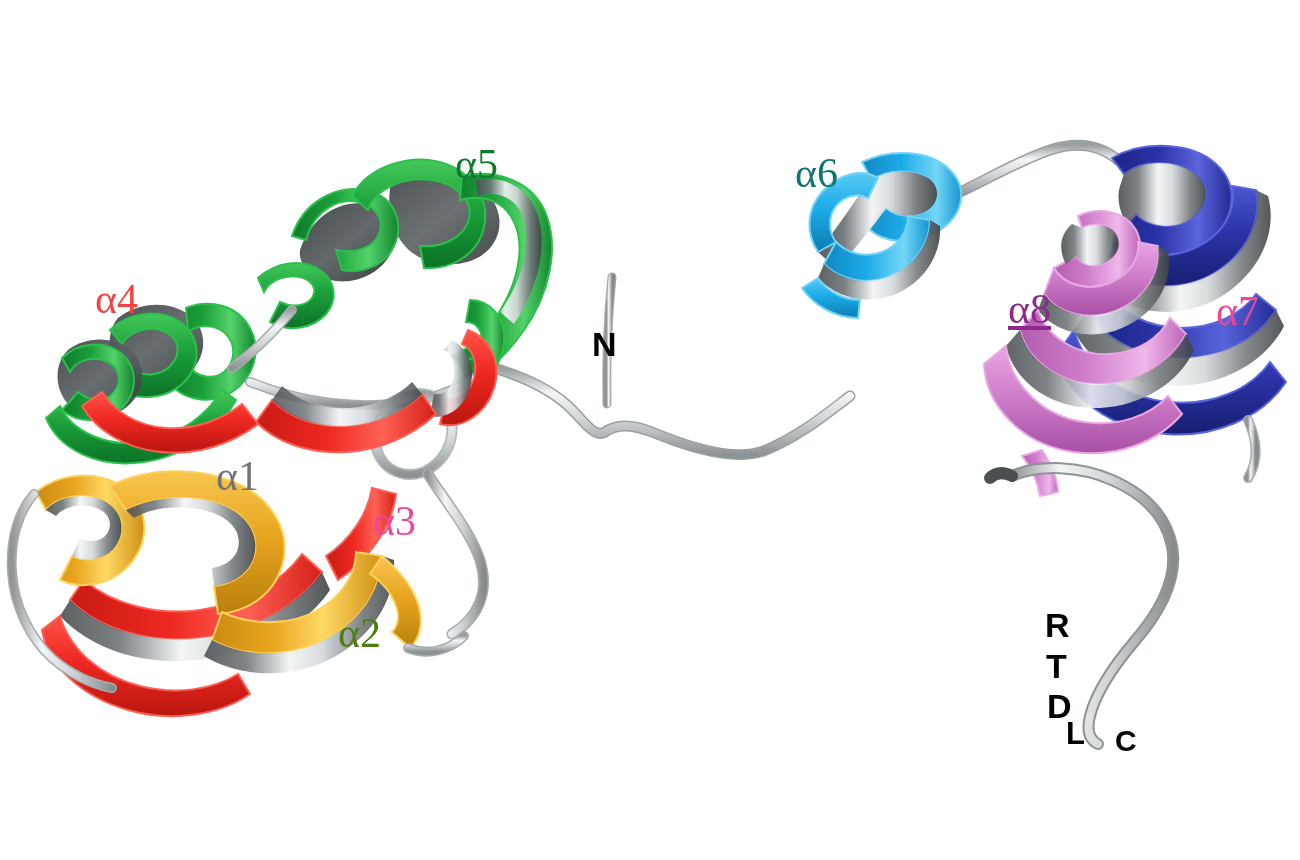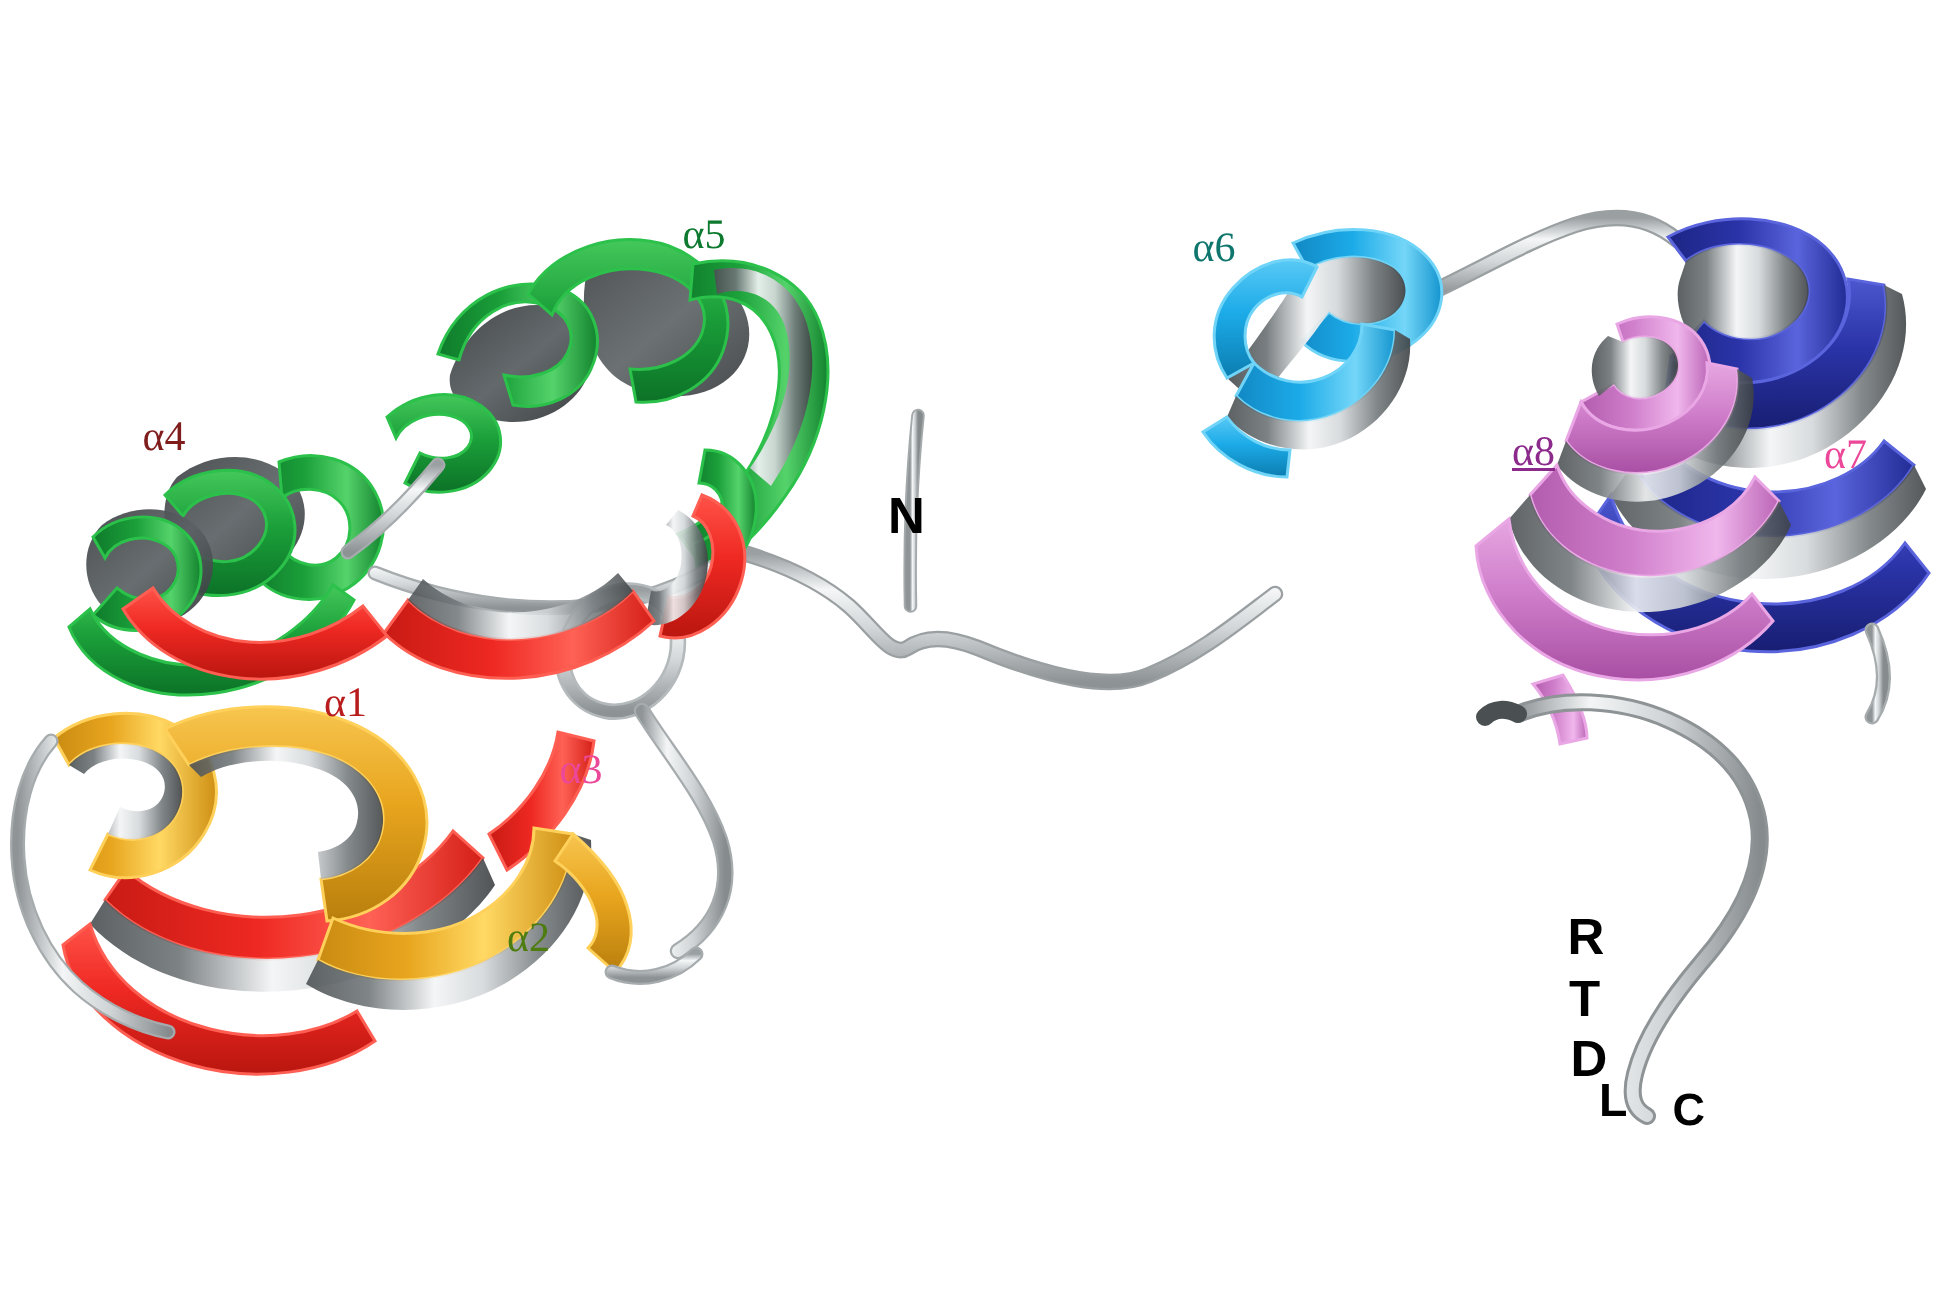--- a/index.html
+++ b/index.html
@@ -23,21 +23,21 @@
   #ribbon-svg {
     position: absolute;
     left: 0;
     top: 0;
     width: 1300px;
     height: 860px;
   }
   .helix-label {
     position: absolute;
     font-family: "Liberation Serif", serif;
-    font-size: 28px;
+    font-size: 42px;
     font-weight: 400;
     line-height: 1;
     white-space: nowrap;
     user-select: none;
   }
   .terminus-label {
     position: absolute;
     font-family: "Liberation Sans", sans-serif;
     font-weight: bold;
     line-height: 1;
@@ -369,24 +369,24 @@
                C 1178 578, 1160 612, 1134 642 C 1112 668, 1096 692, 1090 716
                C 1086 732, 1090 740, 1098 744" fill="none" stroke="#8e9396" stroke-width="12" stroke-linecap="round" stroke-linejoin="round"></path>
       <path d="M1012 476 C 1040 464, 1080 466, 1112 480 C 1144 494, 1166 516, 1172 546
                C 1178 578, 1160 612, 1134 642 C 1112 668, 1096 692, 1090 716
                C 1086 732, 1090 740, 1098 744" fill="none" stroke="url(#gradCoilV)" stroke-width="8" stroke-linecap="round" stroke-linejoin="round"></path>
       <path d="M1012 476 C 1004 472, 996 472, 990 478" fill="none" stroke="#4a4f52" stroke-width="12" stroke-linecap="round"></path>
     </g>
 
   </svg>
 
-  <div class="helix-label" style="left:216px; top:455px; color:#b91c1c;">α1</div>
+  <div class="helix-label" style="left:216px; top:455px; color:#737373;">α1</div>
   <div class="helix-label" style="left:338px; top:612px; color:#4d7c0f;">α2</div>
   <div class="helix-label" style="left:373px; top:500px; color:#ec4899;">α3</div>
-  <div class="helix-label" style="left:95px; top:278px; color:#7f1d1d;">α4</div>
+  <div class="helix-label" style="left:95px; top:278px; color:#ef4444;">α4</div>
   <div class="helix-label" style="left:455px; top:143px; color:#0e7a30;">α5</div>
   <div class="helix-label" style="left:795px; top:152px; color:#0f766e;">α6</div>
   <div class="helix-label" style="left:1216px; top:290px; color:#ec4899;">α7</div>
   <div class="helix-label" style="left:1008px; top:288px; color:#8c2a8c;text-decoration:underline;">α8</div>
 
   <div class="terminus-label" style="left:592px; top:327px; font-size:34px;">N</div>
   <div class="terminus-label" style="left:1115px; top:726px; font-size:30px;">C</div>
 
   <div class="residue-label" style="left:1045px; top:608px; font-size:34px;">R</div>
   <div class="residue-label" style="left:1046px; top:649px; font-size:34px;">T</div>

